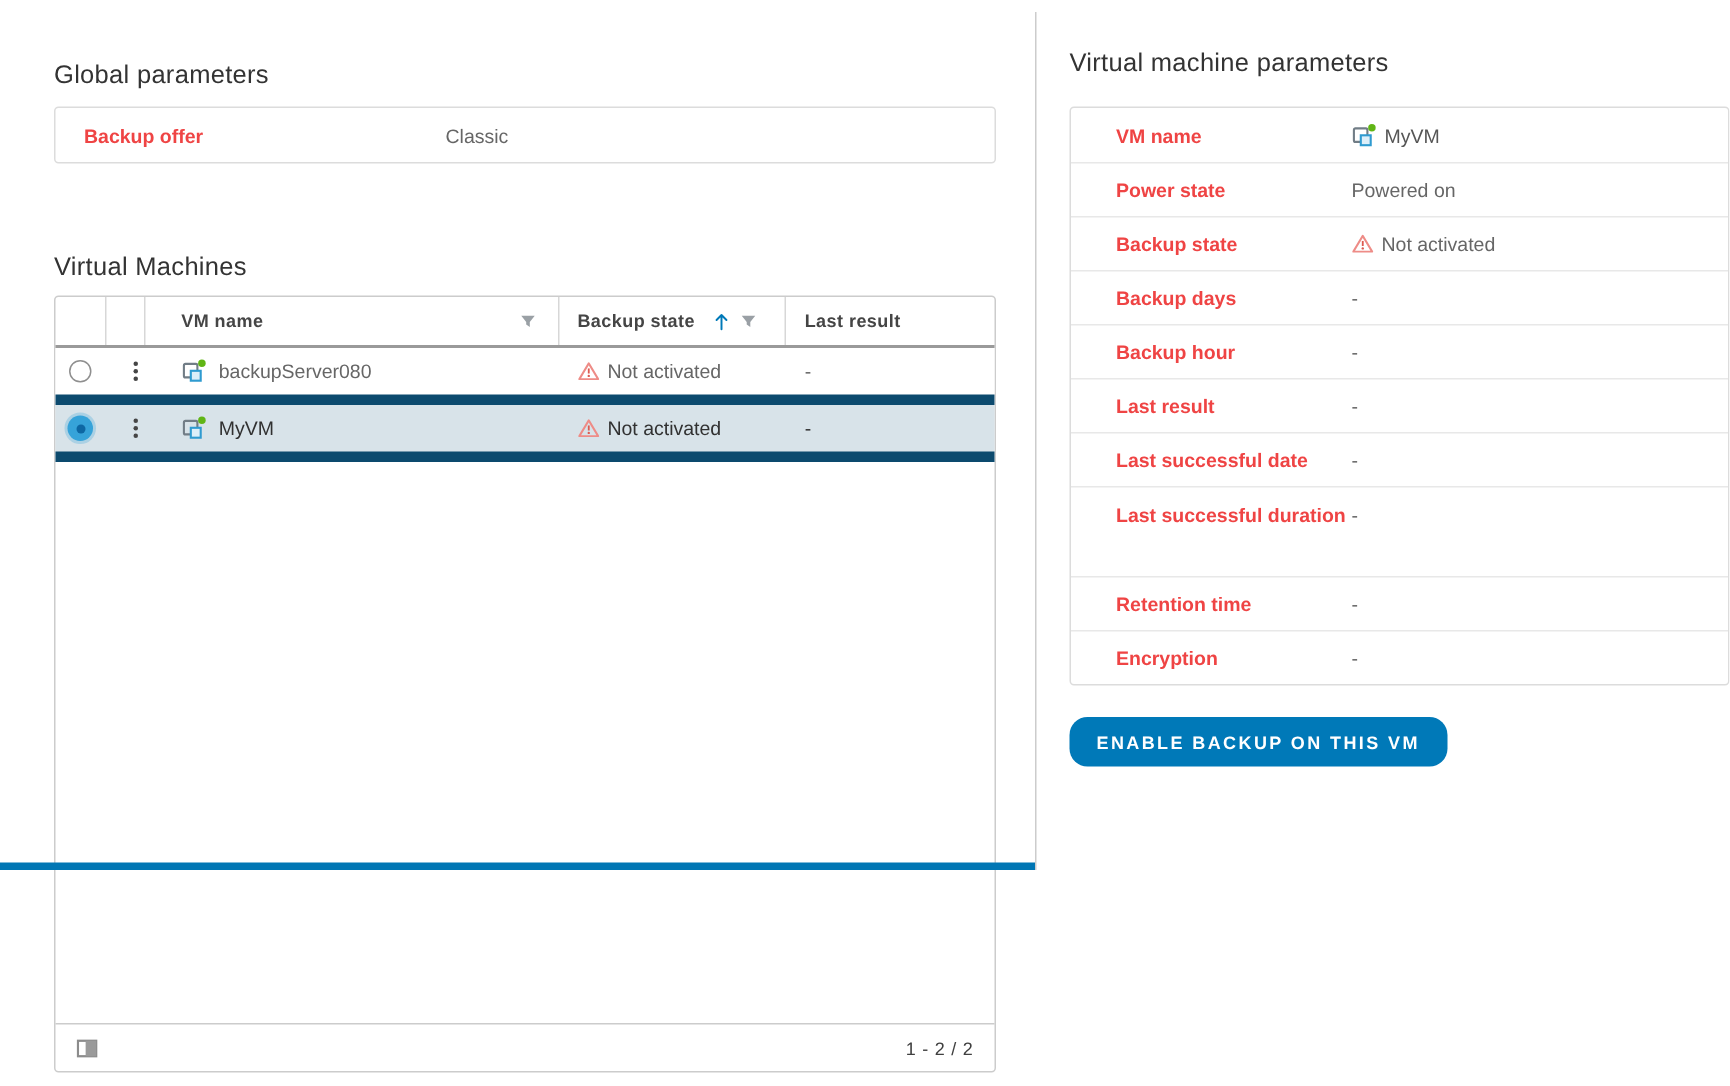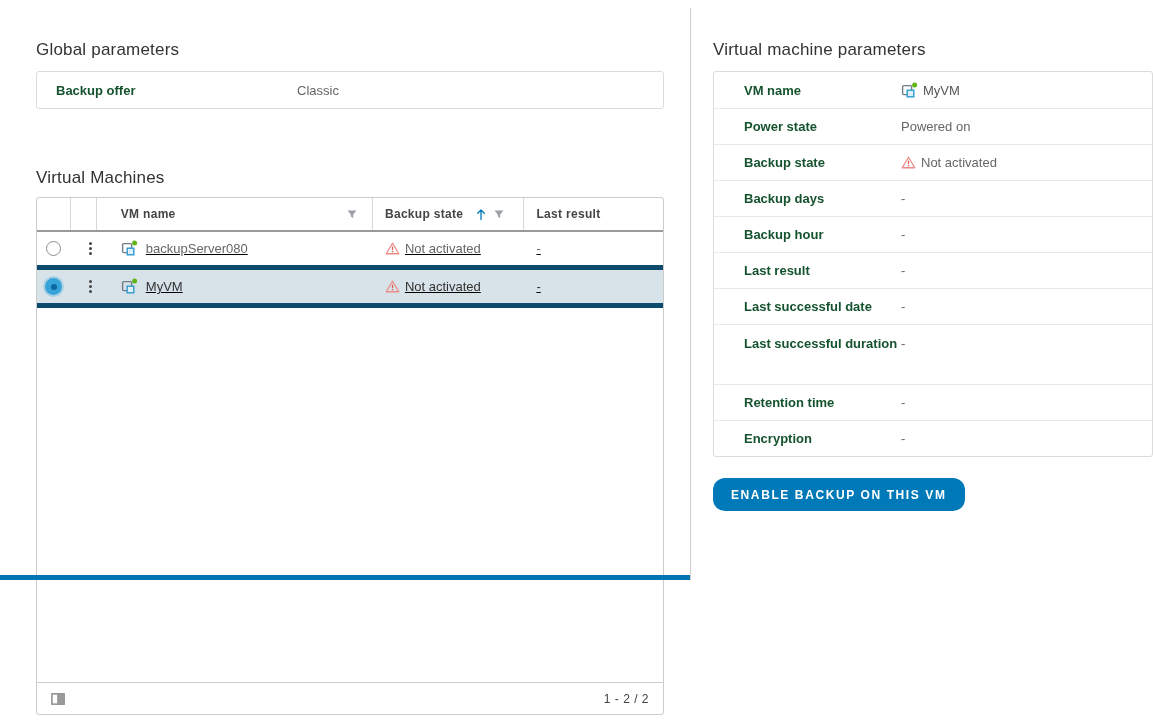--- a/index.html
+++ b/index.html
@@ -14,21 +14,21 @@
   .bottom-bar { position:absolute; left:0; bottom:0; width:690px; height:5px; background:#0076B4; }
 
   h3.section-title { position:absolute; font-size:17px; font-weight:400; color:#333333;
                      letter-spacing:.2px; line-height:20px; }
 
   
   .ptable { position:absolute; left:0; right:0; border:1px solid #dcdcdc; border-radius:3px;
             background:#fff; }
   .prow { display:flex; align-items:center; min-height:36px; }
   .prow + .prow { border-top:1px solid #e8e8e8; }
-  .plabel { font-size:13px; font-weight:700; color:#14532d; }
+  .plabel { font-size:13px; font-weight:700; color:#ef4444; }
   .pvalue { font-size:13px; color:#666666; display:flex; align-items:center; gap:5px; flex:1; }
   .ptable.global .plabel { width:260px; padding-left:19px; }
   .ptable.vmparams .plabel { width:187px; padding-left:15px; text-indent:15px; line-height:17px; }
   .prow.tall { align-items:flex-start; min-height:60px; }
   .prow.tall .plabel { padding-top:7px; line-height:24px; }
   .prow.tall .pvalue { padding-top:11px; }
 
   
   .datagrid { position:absolute; left:0; top:197px; width:628px; height:518px;
               border:1px solid #cccccc; border-radius:3px; display:flex; flex-direction:column;
@@ -36,22 +36,22 @@
   .dg-header { display:flex; height:34px; border-bottom:2px solid #9a9a9a; align-items:stretch; }
   .dg-hcell { display:flex; align-items:center; font-size:12px; font-weight:700; color:#454545;
               letter-spacing:.3px; }
   .dg-hcell.sep { border-right:1px solid #d7d7d7; }
   .col-radio { width:34px; justify-content:center; }
   .col-kebab { width:26px; justify-content:flex-end; padding-right:3px; }
   .col-name  { width:277px; padding-left:24px; }
   .col-state { width:152px; padding-left:12px; }
   .col-last  { width:139px; padding-left:12px; }
   .hspacer { flex:1; }
-  .dg-row { display:flex; height:38px; align-items:center; border-bottom:5px solid #0c4a6e;
-            background:#fff; cursor:pointer;text-decoration:underline; }
+  .dg-row { display:flex; height:38px; align-items:center; border-bottom:7px solid #0c4a6e;
+            background:#fff; cursor:pointer; }
   .dg-row.selected { background:#D8E3E9; }
   .dg-cell { display:flex; align-items:center; font-size:13px; color:#666666; height:100%; }
   .dg-row.selected .dg-cell { color:#313131; }
   .name-text { margin-left:8px; }
   .state-text { margin-left:5px; }
   .dg-filler { flex:1; }
   .dg-footer { height:32px; border-top:1px solid #cccccc; display:flex; align-items:center;
                padding:0 14px; }
   .pagination { margin-left:auto; font-size:12px; color:#404040; letter-spacing:.5px; }
 
@@ -203,21 +203,21 @@
         </span>
         <span class="pagination">1 - 2 / 2</span>
       </div>
     </div>
   </div>
 
   <div class="v-divider"></div>
 
   <div class="right-pane">
 
-    <h3 class="section-title" style="top:40px;">Virtual machine parameters</h3>
+    <h3 class="section-title" style="top:32px;">Virtual machine parameters</h3>
 
     <div class="ptable vmparams" style="top:71px;">
 
       <div class="prow">
         <span class="plabel">VM name</span>
         <span class="pvalue">
           <span>
             <svg width="17" height="17" viewBox="0 0 17 17">
               <rect x="1.6" y="3.6" width="9" height="9" rx="1" fill="none" stroke="#717d86" stroke-width="1.4"></rect>
               <rect x="6.2" y="8.2" width="6.6" height="6.6" fill="#ddeff9" stroke="#2f9bd0" stroke-width="1.4"></rect>

